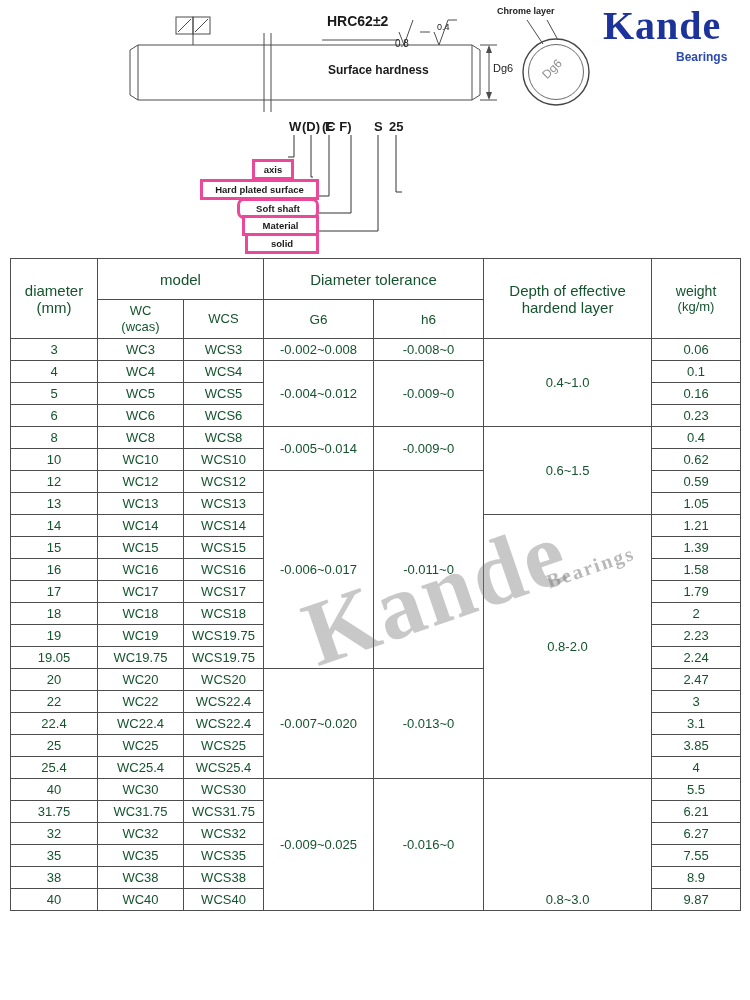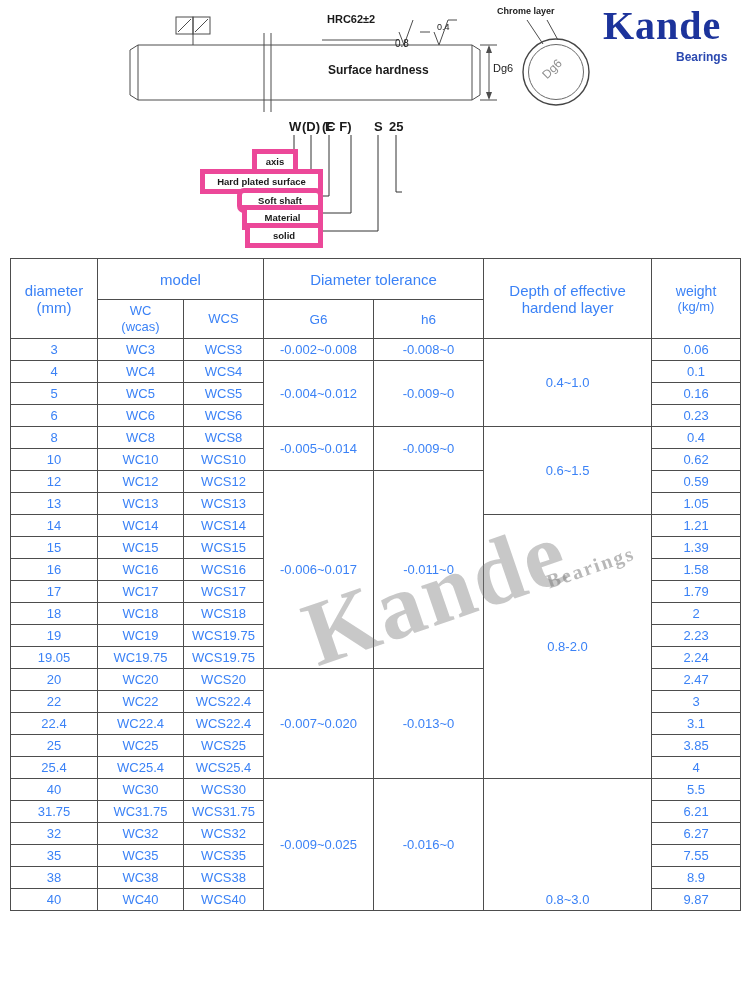--- a/index.html
+++ b/index.html
@@ -5,36 +5,36 @@
   html, body { margin:0; padding:0; }
   body {
     width:750px; height:1000px; position:relative; background:#ffffff;
     font-family:"Liberation Sans", sans-serif; color:#1a1a1a; overflow:hidden;
   }
   .abs { position:absolute; }
   .lbl { position:absolute; white-space:nowrap; color:#1a1a1a; }
   .b { font-weight:bold; }
   .pc { position:absolute; top:119px; font-size:13px; font-weight:bold; white-space:nowrap; }
   .callout {
-    position:absolute; height:15px; border:5px solid #ec4899;
+    position:absolute; height:15px; border:3px solid #ec4899;
     display:flex; align-items:center; justify-content:center;
-    font-size:9.5px; font-weight:bold; white-space:nowrap; background:#fff;
+    font-size:9.5px; font-weight:bold; white-space:nowrap; background:#fff;margin-top:10px;
   }
   .logo-main {
     position:absolute; font-family:"Liberation Serif", serif; font-weight:bold;
     font-size:40px; color:#1c339b; letter-spacing:1px; line-height:44px;
   }
   .logo-sub {
     position:absolute; font-family:"Liberation Sans", sans-serif; font-weight:bold;
     font-size:12px; color:#2b49b0;
   }
   .spec-table {
     position:absolute; left:10px; top:258px; width:730px;
     border-collapse:collapse; table-layout:fixed;
-    font-family:"Liberation Sans", sans-serif; color:#3b82f6;
+    font-family:"Liberation Sans", sans-serif; color:#14532d;
   }
   .spec-table th, .spec-table td {
     border:1px solid #4d4d4d; text-align:center; vertical-align:middle;
     padding:0; font-weight:normal; overflow:hidden;
   }
   .spec-table thead tr:first-child th { height:40px; }
   .spec-table thead tr:last-child th { height:38px; }
   .spec-table thead th { font-size:15px; }
   .spec-table th .sub { font-size:13px; }
   .spec-table th.sub { font-size:13px; line-height:16px; }
@@ -100,21 +100,21 @@
     <g stroke="#333333" stroke-width="1" fill="none">
       <path d="M294,135 V157 H288"></path>
       <path d="M311,135 V177 H313"></path>
       <path d="M329,135 V196 H313"></path>
       <path d="M351,135 V213 H313"></path>
       <path d="M378,135 V231 H313"></path>
       <path d="M396,135 V192 H402"></path>
     </g>
   </svg>
 
-  <div class="lbl b" style="left:327px; top:13px; font-size:11px;">HRC62±2</div>
+  <div class="lbl b" style="left:327px; top:13px; font-size:14px;">HRC62±2</div>
   <div class="lbl b" style="left:328px; top:27px; font-size:12px;margin-top:36px;">Surface hardness</div>
   <div class="lbl" style="left:395px; top:38px; font-size:10px;">0.8</div>
   <div class="lbl" style="left:437px; top:22px; font-size:9px;">0.4</div>
   <div class="lbl" style="left:493px; top:62px; font-size:11px;">Dg6</div>
   <div class="lbl b" style="left:497px; top:6px; font-size:9px;">Chrome layer</div>
   <div class="lbl rot45" style="left:541px; top:62px; font-size:12px; color:#8f8f8f;">Dg6</div>
   <div class="logo-main" style="left:603px; top:4px;">Kande</div>
   <div class="logo-sub" style="left:676px; top:50px;">Bearings</div>
 
   <div class="pc" style="left:289px;">W</div>

